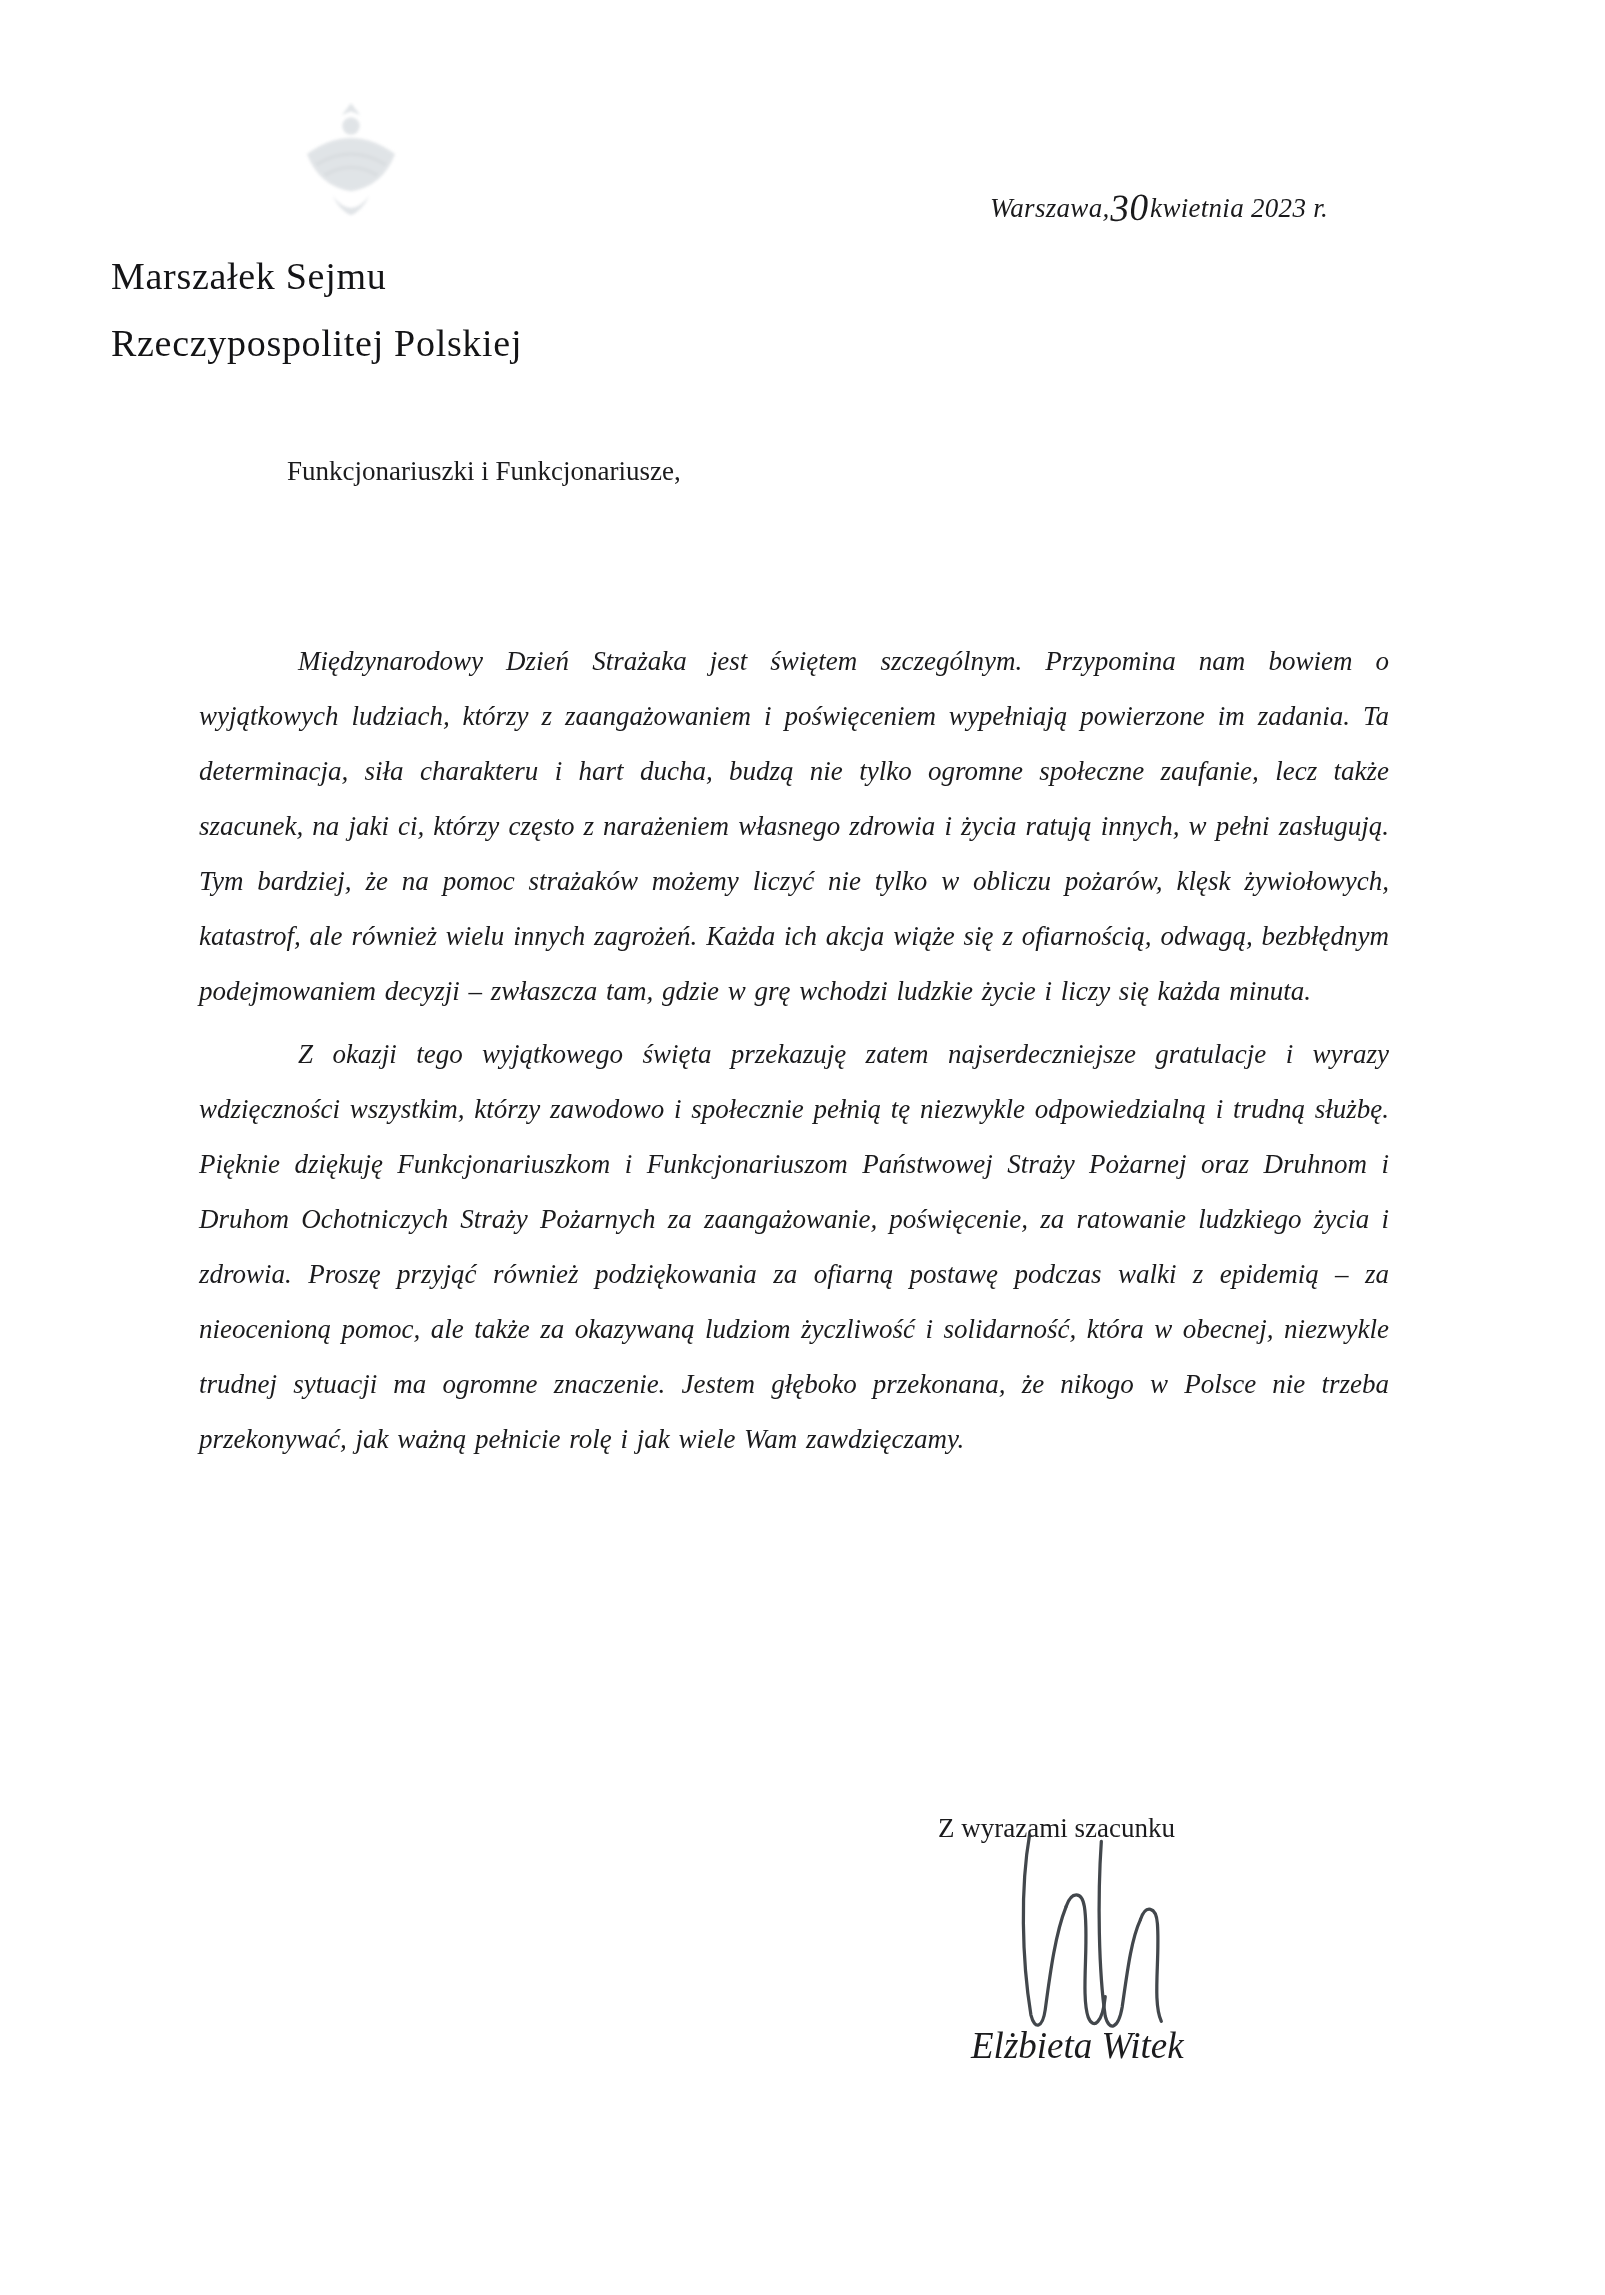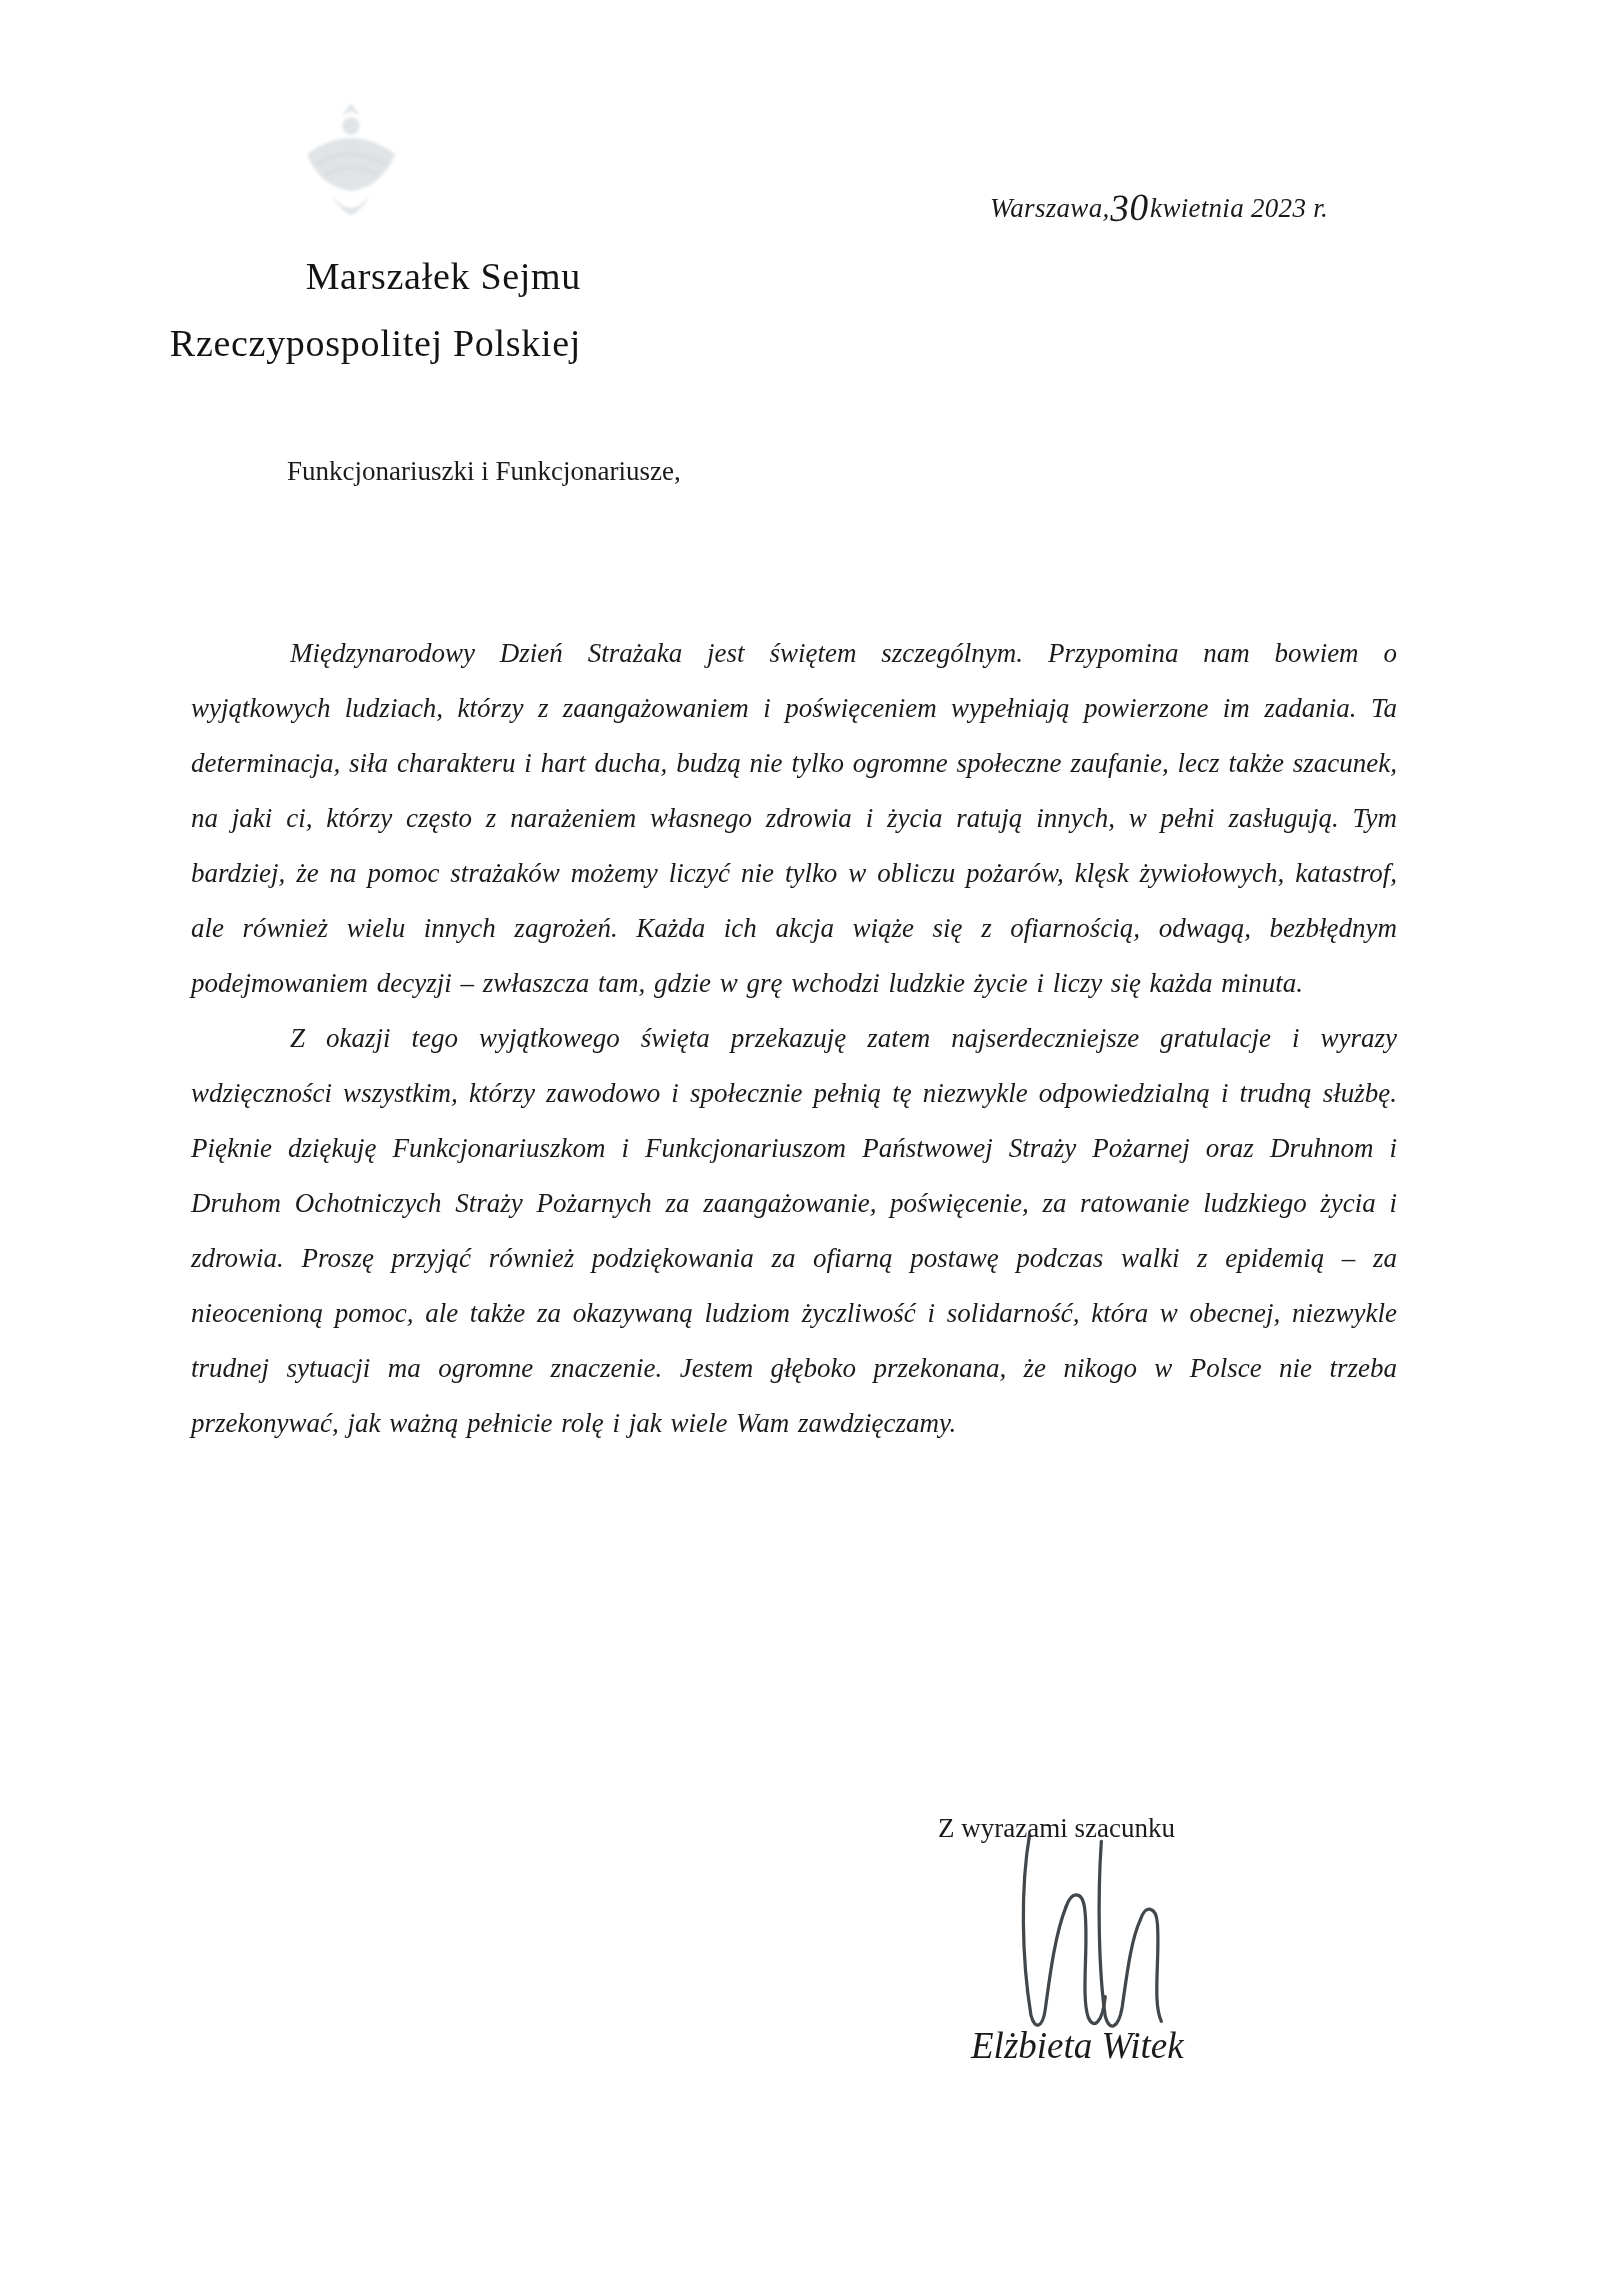--- a/index.html
+++ b/index.html
@@ -40,21 +40,21 @@
     transform:translateY(3.3px) rotate(-2deg);
     margin:0 1.3px 0 0.7px;
     font-style:italic;
   }
 
   
   .sender {
     position:absolute;
     left:111px; top:243px;
     width:470px;
-    text-align:right;
+    text-align:left;
     font-size:38px;
     line-height:67px;
     letter-spacing:0.7px;
     color:#141416;
   }
 
   
   .salutation {
     position:absolute;
     left:287px; top:450px;
@@ -69,21 +69,21 @@
     left:191px; top:626px;
     width:1206px;
     font-style:italic;
     font-size:27px;
     line-height:55px;
     text-align:justify;
     color:#1b1b1d;
   }
   .body-text p {
     text-indent:99px;
-    margin:0;
+    margin:8px;
     word-spacing:2px;
   }
 
   
   .valediction {
     position:absolute;
     left:938px; top:1813px;
     font-size:27px;
     color:#1b1b1d;
   }

